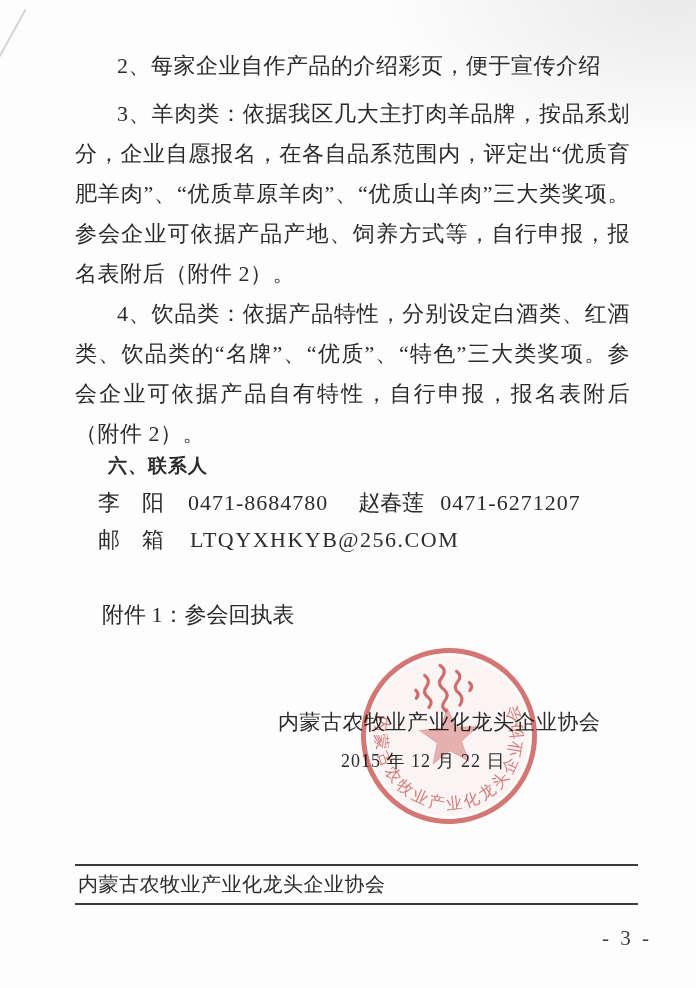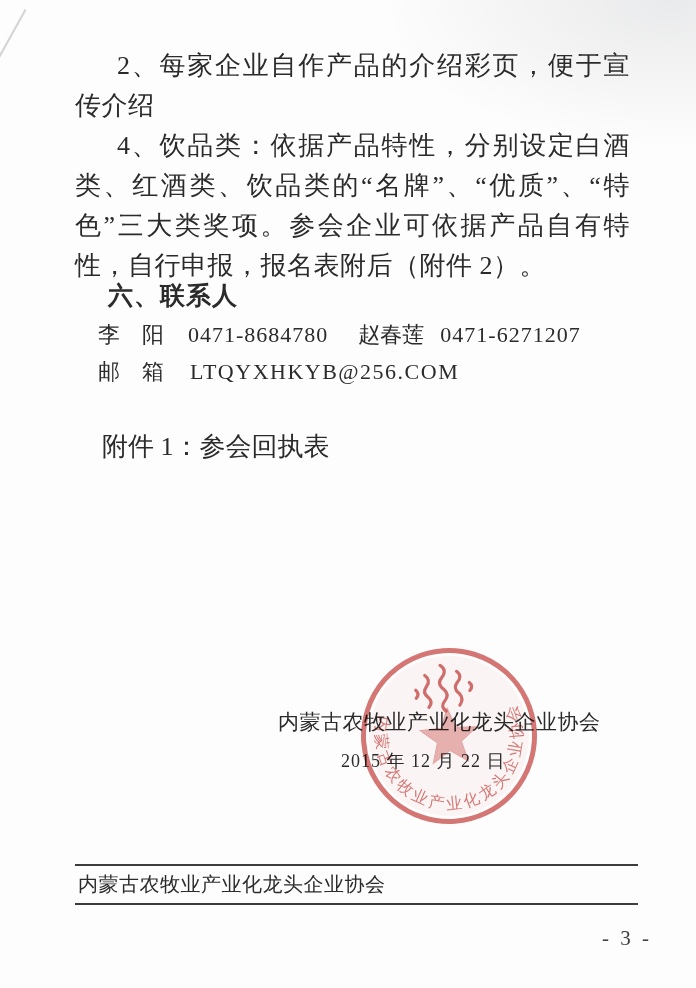--- a/index.html
+++ b/index.html
@@ -16,37 +16,37 @@
     pointer-events:none;
   }
   .scratch {
     position:absolute; left:11px; top:6px; width:2px; height:56px;
     background:rgba(150,150,150,0.40); transform:rotate(29deg);
   }
 
   
   .doc-body { position:absolute; left:75px; top:46px; width:555px; }
   .para {
-    margin:0; font-size:26px; line-height:40px;
+    margin:0; font-size:22px; line-height:40px;
     text-align:justify; text-indent:42px; letter-spacing:0.5px;
   }
   .para.p3 { margin-top:8px; }
   .heading {
-    margin:-6px 0 0 0; font-size:25px; line-height:36px; font-weight:bold;
+    margin:-6px 0 0 0; font-size:19px; line-height:36px; font-weight:bold;
     text-indent:33px; letter-spacing:1px;
-    font-family:Liberation Mono, monospace;
+    font-family:Liberation Serif, serif;
   }
   .contact-line { margin-left:23px; font-size:22px; line-height:37px; white-space:nowrap; }
   .c-phone1 { margin-left:24px; letter-spacing:1px; }
   .c-name2  { margin-left:30px; }
   .c-phone2 { margin-left:16px; letter-spacing:1px; }
   .email-line { line-height:38px; }
   .email-val { margin-left:26px; letter-spacing:1.5px; }
   .attachments { margin-top:36px; margin-left:27px; }
-  .attach-line { font-size:26px; line-height:40px; }
+  .attach-line { font-size:22px; line-height:40px; }
 
   
   .sig-org  { position:absolute; left:278px; top:710px; font-size:21px; letter-spacing:0.5px; line-height:1.2; }
   .sig-date { position:absolute; left:341px; top:751px; font-size:18px; letter-spacing:1px; line-height:1.2; }
 
   
   .stamp {
     position:absolute; left:357px; top:644px; width:184px; height:184px;
     mix-blend-mode:multiply; opacity:0.92; transform:rotate(-4deg);
     pointer-events:none;
@@ -75,20 +75,21 @@
 </head>
 <body>
 
 <div class="page">
 
   <div class="shade-tr"></div>
   <div class="scratch"></div>
 
   <div class="doc-body">
     <p class="para">2、每家企业自作产品的介绍彩页，便于宣传介绍</p>
+    <p class="para p3">3、羊肉类：依据我区几大主打肉羊品牌，按品系划分，企业自愿报名，在各自品系范围内，评定出“优质育肥羊肉”、“优质草原羊肉”、“优质山羊肉”三大类奖项。参会企业可依据产品产地、饲养方式等，自行申报，报名表附后（附件 2）。</p>
     <p class="para">4、饮品类：依据产品特性，分别设定白酒类、红酒类、饮品类的“名牌”、“优质”、“特色”三大类奖项。参会企业可依据产品自有特性，自行申报，报名表附后（附件 2）。</p>
 
     <h3 class="heading">六、联系人</h3>
 
     <div class="contact-line">
       <span>李　阳</span><span class="c-phone1">0471-8684780</span><span class="c-name2">赵春莲</span><span class="c-phone2">0471-6271207</span>
     </div>
 
     <div class="contact-line email-line">
       <span>邮　箱</span><span class="email-val">LTQYXHKYB@256.COM</span>

